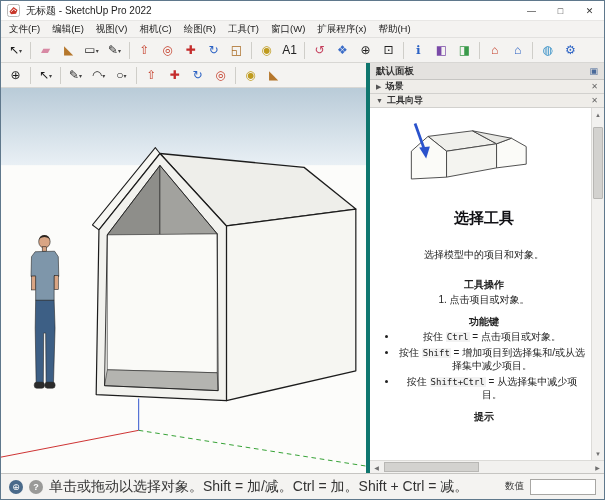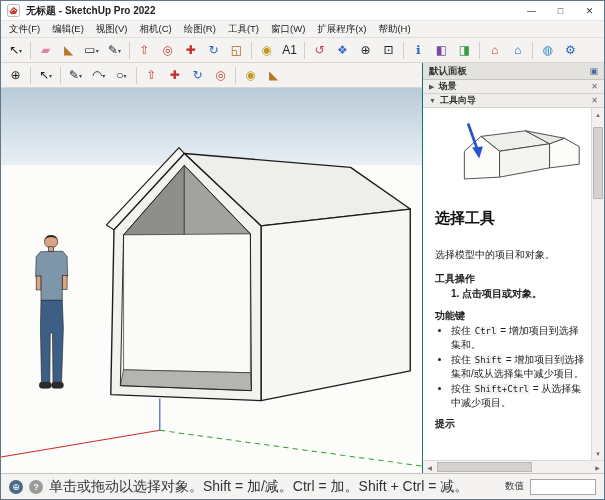--- a/index.html
+++ b/index.html
@@ -1,53 +1,53 @@
 <!DOCTYPE html>
 <html><head>
 <meta charset="utf-8">
 <style>
   * { box-sizing: border-box; margin: 0; padding: 0; }
   body { margin: 0; background: #4a4a4a; font-family: "Liberation Sans", "DejaVu Sans", sans-serif; }
   .window { width: 605px; height: 500px; background: #f1f0ee; border: 1px solid #5f788c; display: flex; flex-direction: column; overflow: hidden; }
 
   .titlebar { height: 20px; background: #ffffff; display: flex; align-items: center; padding-left: 6px; gap: 6px; flex: 0 0 auto; border-bottom: 1px solid #e8e7e5; }
   .appicon { flex: 0 0 auto; }
-  .title { font-size: 10px; color: #222; white-space: nowrap; font-weight: bold; }
+  .title { font-size: 10px; color: #222; white-space: nowrap; }
   .wctrl { margin-left: auto; display: flex; height: 100%; }
   .wbtn { width: 29px; height: 100%; display: flex; align-items: center; justify-content: center; font-size: 9px; color: #333; cursor: default; }
 
   .menubar { height: 17px; background: #f4f3f1; display: flex; align-items: center; padding: 0 2px; border-bottom: 1px solid #e2e1df; flex: 0 0 auto; }
   .menu-item { font-size: 9.5px; color: #222; padding: 0 6px; white-space: nowrap; }
 
   .toolbar { height: 25px; background: #f4f3f1; border-bottom: 1px solid #d8d7d4; display: flex; align-items: center; padding: 0 3px; flex: 0 0 auto; overflow: hidden; }
   .tools { display: flex; align-items: center; }
   .tool { width: 23px; height: 22px; display: flex; align-items: center; justify-content: center; border-radius: 2px; }
   .glyph { font-size: 12px; line-height: 1; white-space: nowrap; }
   .dd { font-size: 6px; color: #444; }
   .tsep { width: 1px; height: 17px; background: #cfcec9; margin: 0 3px; flex: 0 0 auto; }
 
   .main { flex: 1; display: flex; min-height: 0; }
   .left { flex: 1; display: flex; flex-direction: column; min-width: 0; }
   .viewport { flex: 1; min-height: 0; background: #fcfcfa; }
   svg.vp { display: block; width: 100%; height: 100%; }
 
-  .panel { width: 182px; flex: 0 0 auto; background: #eceae7; border-left: 1px solid #0f766e; display: flex; flex-direction: column; min-height: 0; }
+  .panel { width: 238px; flex: 0 0 auto; background: #eceae7; border-left: 4px solid #0f766e; display: flex; flex-direction: column; min-height: 0; text-align: center; }
   .phead { height: 17px; background: #e4e2df; border-bottom: 1px solid #c6c5c2; display: flex; align-items: center; padding: 0 6px; font-size: 9.5px; font-weight: bold; color: #333; flex: 0 0 auto; }
   .phead .dock { margin-left: auto; color: #4a6a9a; font-size: 9px; }
   .sbar { height: 14px; background: #efede9; border-bottom: 1px solid #d2d1ce; display: flex; align-items: center; padding: 0 6px; font-size: 9px; font-weight: bold; color: #333; gap: 4px; flex: 0 0 auto; }
   .sbar .arrow { font-size: 7px; color: #555; }
   .sbar .x { margin-left: auto; font-size: 8px; color: #666; font-weight: normal; }
 
   .pcontent-wrap { flex: 1; display: flex; min-height: 0; background: #ffffff; }
   .pcontent { flex: 1; padding: 6px 5px 8px 12px; overflow: hidden; font-size: 10px; color: #222; line-height: 1.35; }
   .thumbbox { display: block; margin: 2px 0 4px 4px; }
   .tool-title { font-size: 15px; font-weight: bold; color: #101014; margin: 2px 0 20px; }
-  .desc { margin-bottom: 10px; }
+  .desc { margin-bottom: 16px; }
   .h { font-weight: bold; margin: 8px 0 2px; }
-  .opline { margin: 0 16px 4px; font-weight: bold; }
+  .opline { margin: 0 16px 4px; }
   .ilist { margin: 0; padding-left: 16px; list-style: disc; }
   .ilist li { margin: 2px 0; }
   .key { font-family: "DejaVu Sans Mono", "Liberation Mono", monospace; font-size: 9px; background: #f2f2f2; padding: 0 1px; }
 
   .vscroll { width: 13px; background: #f2f1ef; border-left: 1px solid #dcdbd8; display: flex; flex-direction: column; align-items: center; flex: 0 0 auto; }
   .varrow { height: 13px; width: 100%; display: flex; align-items: center; justify-content: center; font-size: 6px; color: #707070; }
   .vtrack { flex: 1; width: 100%; position: relative; }
   .vthumb { position: absolute; left: 1px; right: 1px; top: 6px; height: 72px; background: #d3d2cf; border: 1px solid #b8b7b4; border-radius: 1px; }
   .hscroll { height: 13px; background: #f2f1ef; border-top: 1px solid #dcdbd8; display: flex; align-items: center; flex: 0 0 auto; }
   .harrow { width: 13px; height: 100%; display: flex; align-items: center; justify-content: center; font-size: 6px; color: #707070; }
@@ -363,21 +363,21 @@
               <polygon points="42,46 34.5,34 46,33" fill="#2a52cc"></polygon>
             </g>
           </svg>
           <div class="tool-title">选择工具</div>
           <div class="desc">选择模型中的项目和对象。</div>
           <div class="h">工具操作</div>
           <div class="opline">1. 点击项目或对象。</div>
           <div class="h">功能键</div>
           <ul class="ilist">
 
-          <li><span>按住 </span><span class="key">Ctrl</span><span> = 增加项目到选择集和。</span></li>
+          <li><span>按住 </span><span class="key">Ctrl</span><span> = 点击项目或对象。</span></li>
               <li><span>按住 </span><span class="key">Shift</span><span> = 增加项目到选择集和/或从选择集中减少项目。</span></li>
               <li><span>按住 </span><span class="key">Shift+Ctrl</span><span> = 从选择集中减少项目。</span></li>
             </ul>
           <div class="h">提示</div>
         </div>
         <div class="vscroll">
           <span class="varrow">▲</span>
           <div class="vtrack">
             <div class="vthumb"></div>
           </div>

